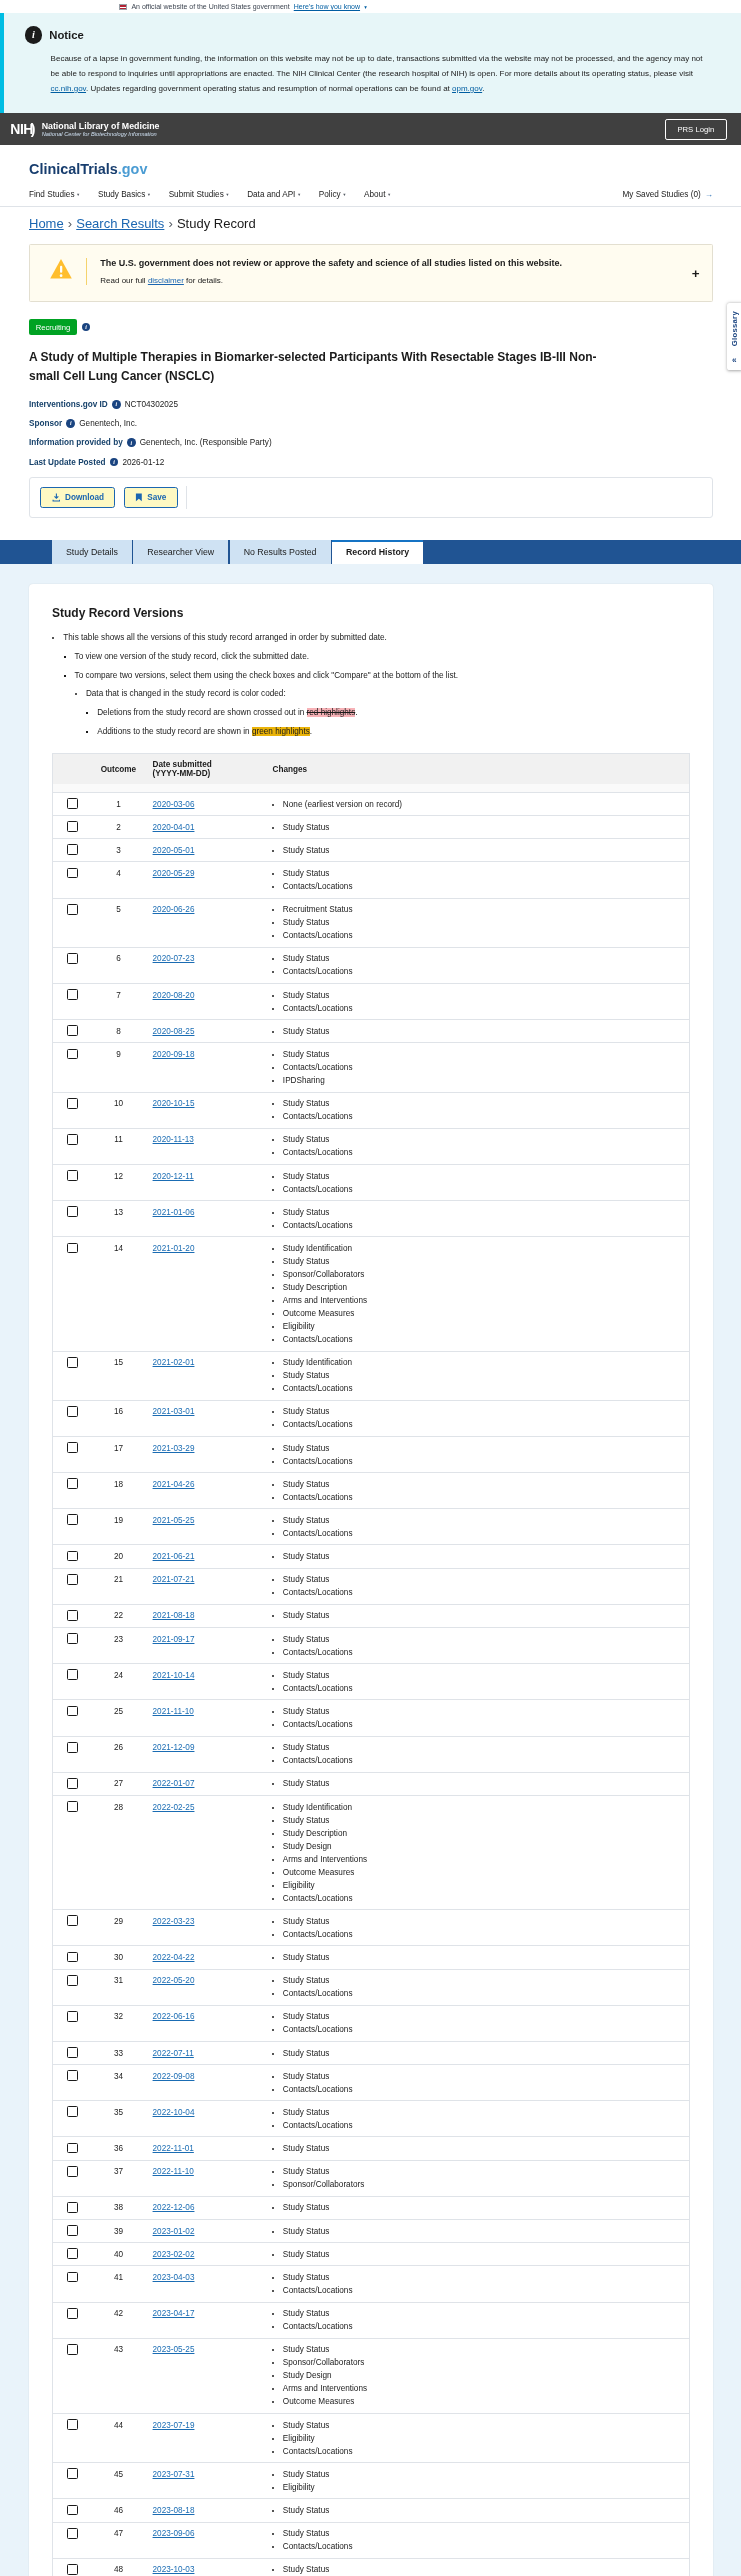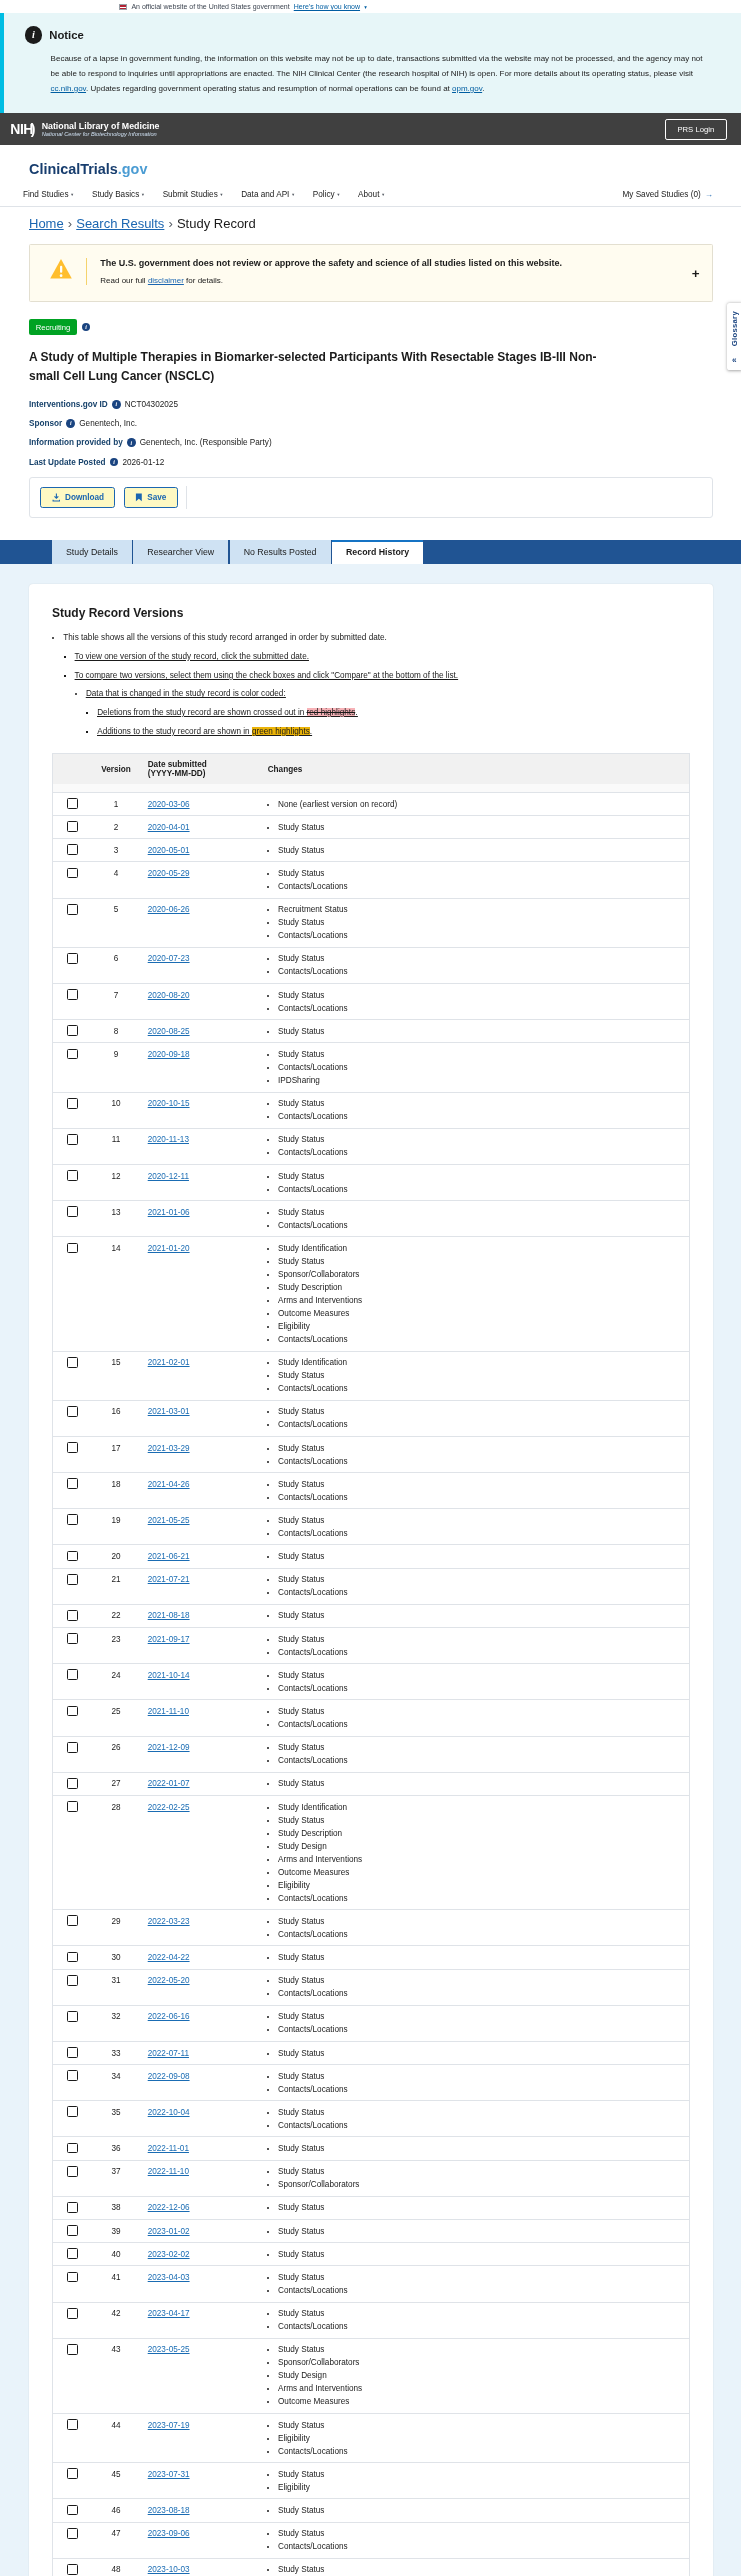--- a/index.html
+++ b/index.html
@@ -45,21 +45,21 @@
   
   .glossary-tab { position:absolute; right:0; top:303px; width:15.5px; background:#fff; box-shadow:0 0.5px 3.1px rgba(0,0,0,.35); border-radius:2.6px 0 0 2.6px; display:flex; flex-direction:column; align-items:center; padding:8.2px 0 5.2px; gap:9.3px; z-index:20; }
   .glossary-label { writing-mode:vertical-rl; transform:rotate(180deg); font-weight:bold; font-size:7.7px; color:#1a4480; letter-spacing:0.3px; }
   .glossary-collapse { font-size:8.2px; color:#1a4480; font-weight:bold; }
 
   
   .site-head { padding:15.5px 29px 0; }
   .ct-logo { font-size:14.4px; font-weight:bold; }
   .logo-a { color:#173d6e; }
   .logo-b { color:#4b9cd3; font-weight:bold; }
-  .main-nav { display:flex; align-items:center; margin-top:13.4px; padding-bottom:7.2px; border-bottom:0.5px solid #dfe3e8; margin-left:-29px; margin-right:-29px; padding-left:23px; padding-right:29px; }
+  .main-nav { display:flex; align-items:center; margin-top:13.4px; padding-bottom:7.2px; border-bottom:0.5px solid #dfe3e8; margin-left:-29px; margin-right:-29px; padding-left:29px; padding-right:29px; }
   .nav-items { display:flex; list-style:none; gap:18.5px; }
   .nav-items li { display:flex; align-items:center; gap:2.6px; font-size:8.2px; color:#1b1b1b; }
   .caret { font-size:4.6px; color:#565c65; }
   .saved-link { margin-left:auto; font-size:8.2px; color:#1b1b1b; display:flex; gap:4.1px; align-items:center; }
   .saved-arrow { color:#1b66b1; font-weight:bold; }
 
   
   .breadcrumb { padding:8.2px 29px; font-size:13px; display:flex; gap:4.1px; align-items:center; }
   .breadcrumb a { color:#1b66b1; text-decoration:underline; }
   .breadcrumb .sep { color:#565c65; }
@@ -92,21 +92,21 @@
   .tabs { display:flex; gap:1.5px; align-items:flex-end;padding-left:23px; }
   .tab { background:#cfe2f3; color:#1b1b1b; font-size:8.8px; padding:7.2px 14px 6.7px; }
   .tab.active { background:#fff; border-top:2.6px solid #1573c4; padding-top:5.2px; font-weight:bold; }
 
   
   .content { background:#e9f3fa; padding:20.6px 29px 41px; }
   .card { background:#fff; border-radius:4.1px; box-shadow:0 0.5px 1.5px rgba(0,0,0,.12); padding:21.6px 23px 0; }
   .card h2 { font-size:12px; font-weight:bold; margin-bottom:12.4px; }
   .instructions { font-size:8.2px; line-height:1.55; }
   .instructions ul { list-style:disc; margin-left:11.3px; }
-  .instructions ul ul { list-style:square;text-decoration:underline; }
+  .instructions ul ul { list-style:square; }
   .instructions ul ul ul { list-style:disc; }
   .instructions ul ul ul ul { list-style:square; }
   .instructions li { margin:6px 0; }
   .hl-red { background:#f7b2b7; text-decoration:line-through; }
   .hl-green { background:#eab308; }
 
   
   table.versions { width:100%; border-collapse:collapse; margin-top:14.4px; border:0.5px solid #dfe3e8; }
   .versions thead th { background:#f1f1f1; text-align:left; font-size:8.2px; font-weight:bold; padding:6.2px 8.2px; vertical-align:middle; }
   .versions thead th.col-ver { text-align:center; }
@@ -294,21 +294,21 @@
             </ul>
           </ul>
         </ul>
       </ul>
     </div>
 
     <table class="versions">
       <thead>
         <tr>
           <th class="col-cb"></th>
-          <th class="col-ver">Version</th>
+          <th class="col-ver">Outcome</th>
           <th class="col-date">
             <div>Date submitted</div>
             <div>(YYYY-MM-DD)</div>
           </th>
           <th class="col-ch">Changes</th>
         </tr>
         <tr class="stripe">
             <th colspan="4"></th>
           </tr>
       </thead>

